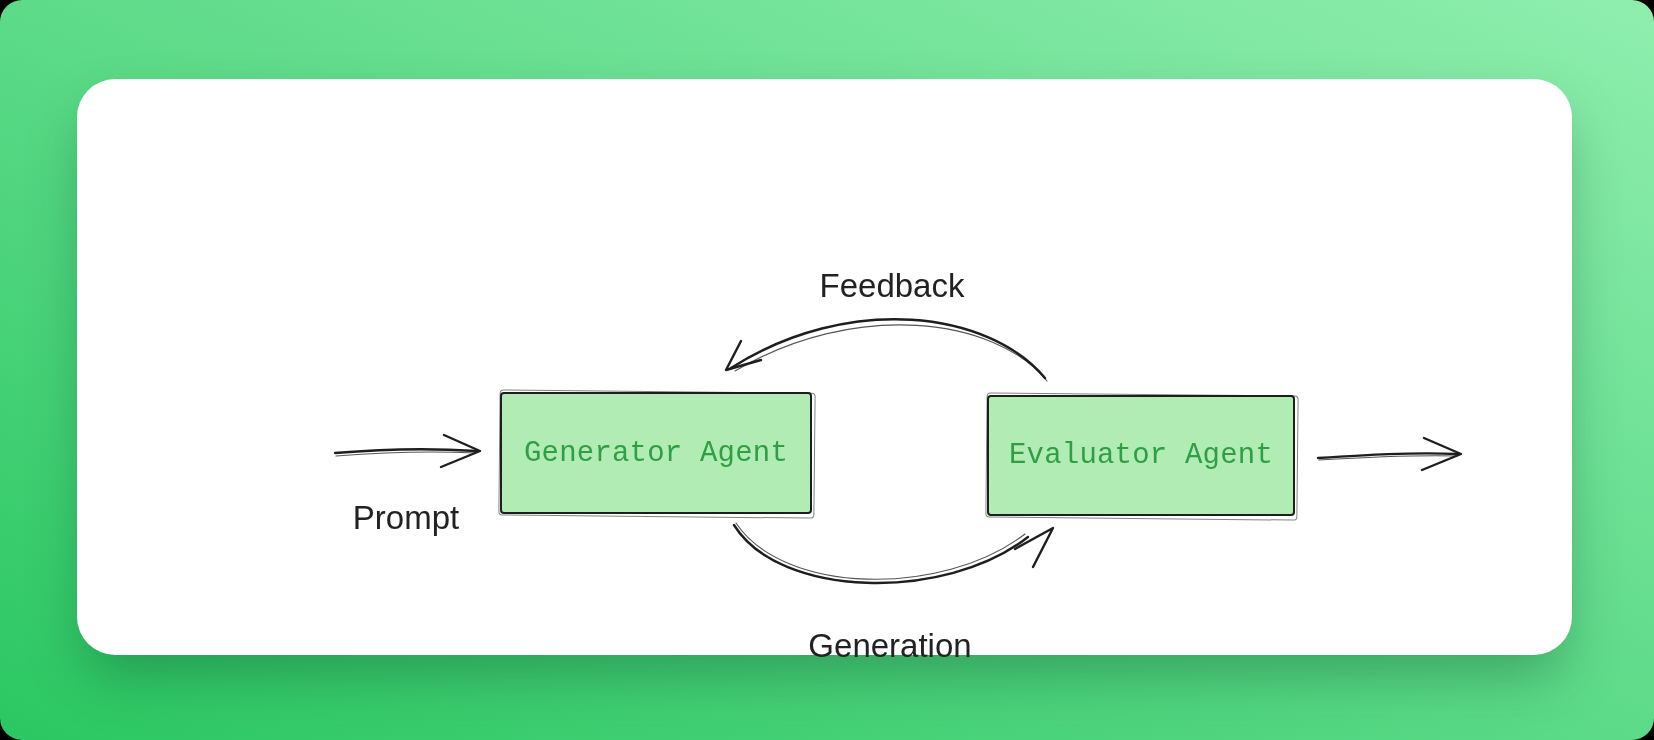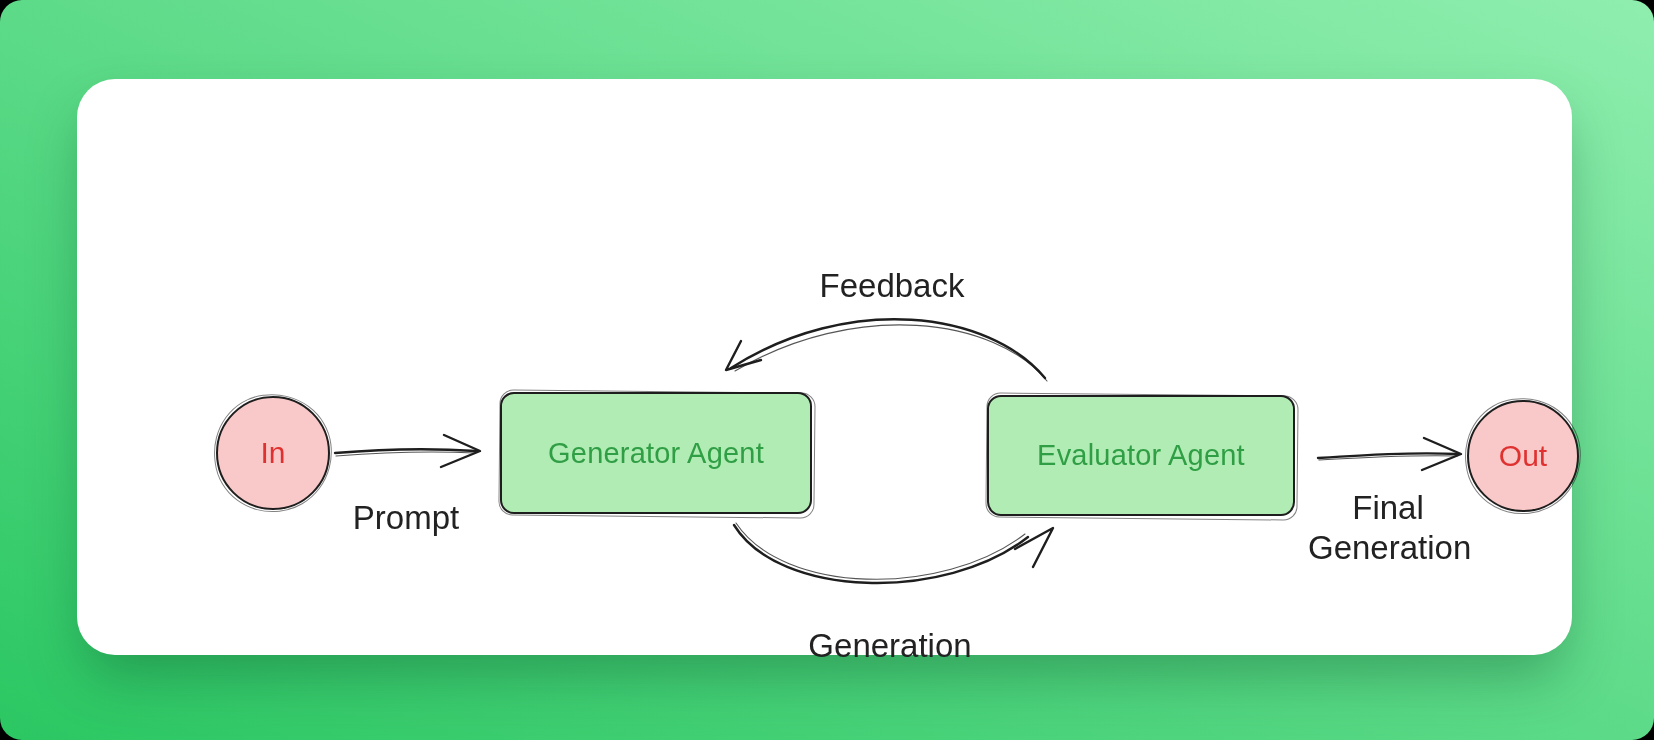--- a/index.html
+++ b/index.html
@@ -61,25 +61,26 @@
     position: absolute;
     inset: -4px;
     border: 1.4px solid var(--stroke, #1e1e1e);
     border-radius: inherit;
     opacity: 0.55;
     transform: rotate(0.6deg) translate(1px, 1px);
     pointer-events: none;
   }
   .node.box {
     background: var(--node-green-fill, #b1ecb4);
-    border-radius: 14px;
+    border-radius: 4px;
     color: var(--node-green-text, #2f9e44);
     font-size: 29px;
     font-weight: 500;
     letter-spacing: 0.2px;
+    font-family: Liberation Mono, monospace;
   }
   .node.circle {
     background: var(--node-red-fill, #f9c8c8);
     border-radius: 50%;
     color: var(--node-red-text, #e03131);
     font-size: 30px;
     font-weight: 500;
   }
   .node.circle::after {
     border-radius: 48% 52% 50% 50% / 51% 49% 52% 48%;
@@ -131,35 +132,28 @@
         <polyline class="stroke-main" points="938,470 976,449 956,488"></polyline>
       </g>
 
       <g>
         <path class="stroke-main" d="M1241,379 C1288,376 1335,373 1381,375"></path>
         <path class="stroke-echo" d="M1242,381 C1292,378 1338,376 1380,377"></path>
         <polyline class="stroke-main" points="1347,359 1384,375 1345,391"></polyline>
       </g>
     </svg>
 
-    <div class="node circle" id="node-in">
-      <span>In</span>
-    </div>
 
     <div class="node box" id="node-generator">
       <span>Generator Agent</span>
     </div>
 
     <div class="node box" id="node-evaluator">
       <span>Evaluator Agent</span>
     </div>
 
-    <div class="node circle" id="node-out">
-      <span>Out</span>
-    </div>
 
     <div class="edge-label" id="label-prompt">Prompt</div>
     <div class="edge-label" id="label-feedback">Feedback</div>
     <div class="edge-label" id="label-generation">Generation</div>
-    <div class="edge-label" id="label-final-generation">Final Generation</div>
 
   </div>
 </div>
 
 </body></html>

